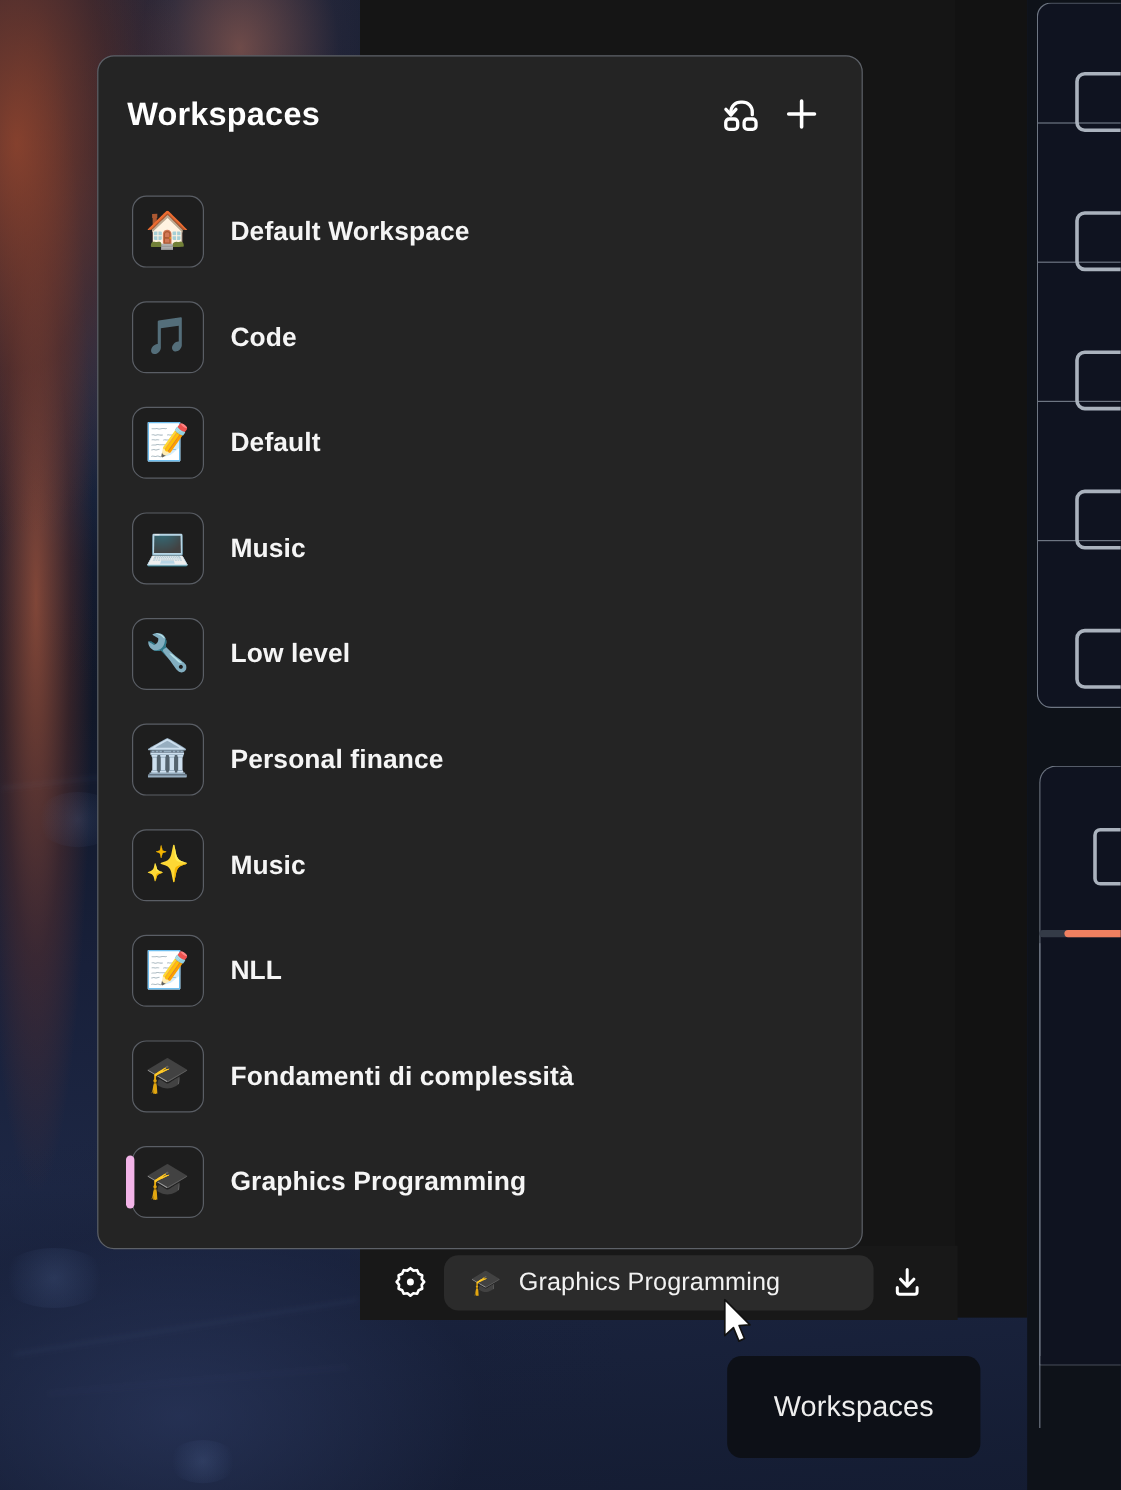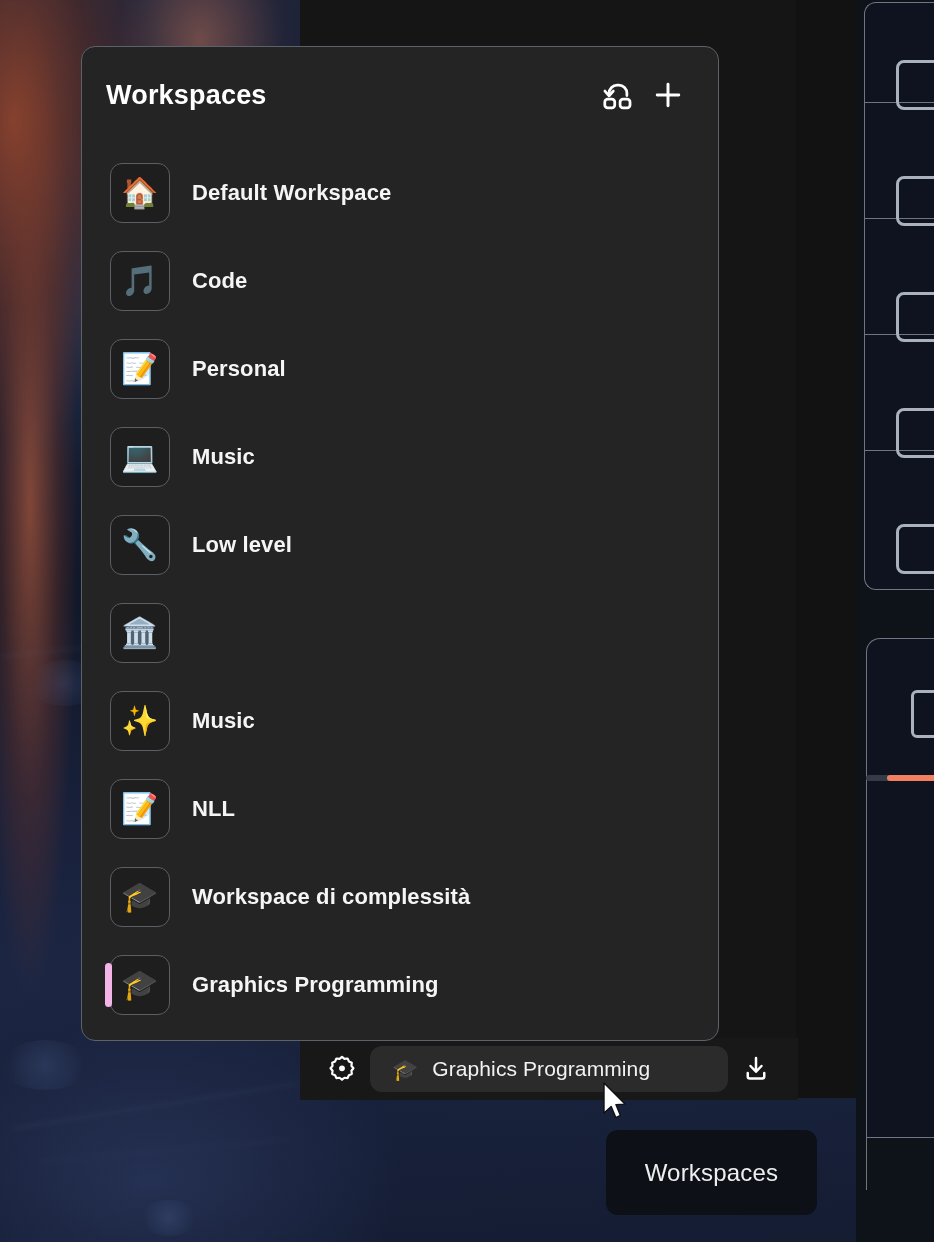--- a/index.html
+++ b/index.html
@@ -337,62 +337,63 @@
           <div class="ws-tile">
             <span>🎵</span>
           </div>
           <div class="ws-label">Code</div>
         </div>
         <div class="ws-item">
           <div class="ws-indicator"></div>
           <div class="ws-tile">
             <span>📝</span>
           </div>
-          <div class="ws-label">Personal</div>
+          <div class="ws-label">Default</div>
         </div>
         <div class="ws-item">
           <div class="ws-indicator"></div>
           <div class="ws-tile">
             <span>💻</span>
           </div>
           <div class="ws-label">Music</div>
         </div>
         <div class="ws-item">
           <div class="ws-indicator"></div>
           <div class="ws-tile">
             <span>🔧</span>
           </div>
           <div class="ws-label">Low level</div>
         </div>
         <div class="ws-item">
           <div class="ws-indicator"></div>
           <div class="ws-tile">
             <span>🏛️</span>
           </div>
+          <div class="ws-label">Personal finance</div>
         </div>
         <div class="ws-item">
           <div class="ws-indicator"></div>
           <div class="ws-tile">
             <span>✨</span>
           </div>
           <div class="ws-label">Music</div>
         </div>
         <div class="ws-item">
           <div class="ws-indicator"></div>
           <div class="ws-tile">
             <span>📝</span>
           </div>
           <div class="ws-label">NLL</div>
         </div>
         <div class="ws-item">
           <div class="ws-indicator"></div>
           <div class="ws-tile">
             <span>🎓</span>
           </div>
-          <div class="ws-label">Workspace di complessità</div>
+          <div class="ws-label">Fondamenti di complessità</div>
         </div>
         <div class="ws-item active">
           <div class="ws-indicator"></div>
           <div class="ws-tile">
             <span>🎓</span>
           </div>
           <div class="ws-label">Graphics Programming</div>
         </div>
       </div>
   </div>

